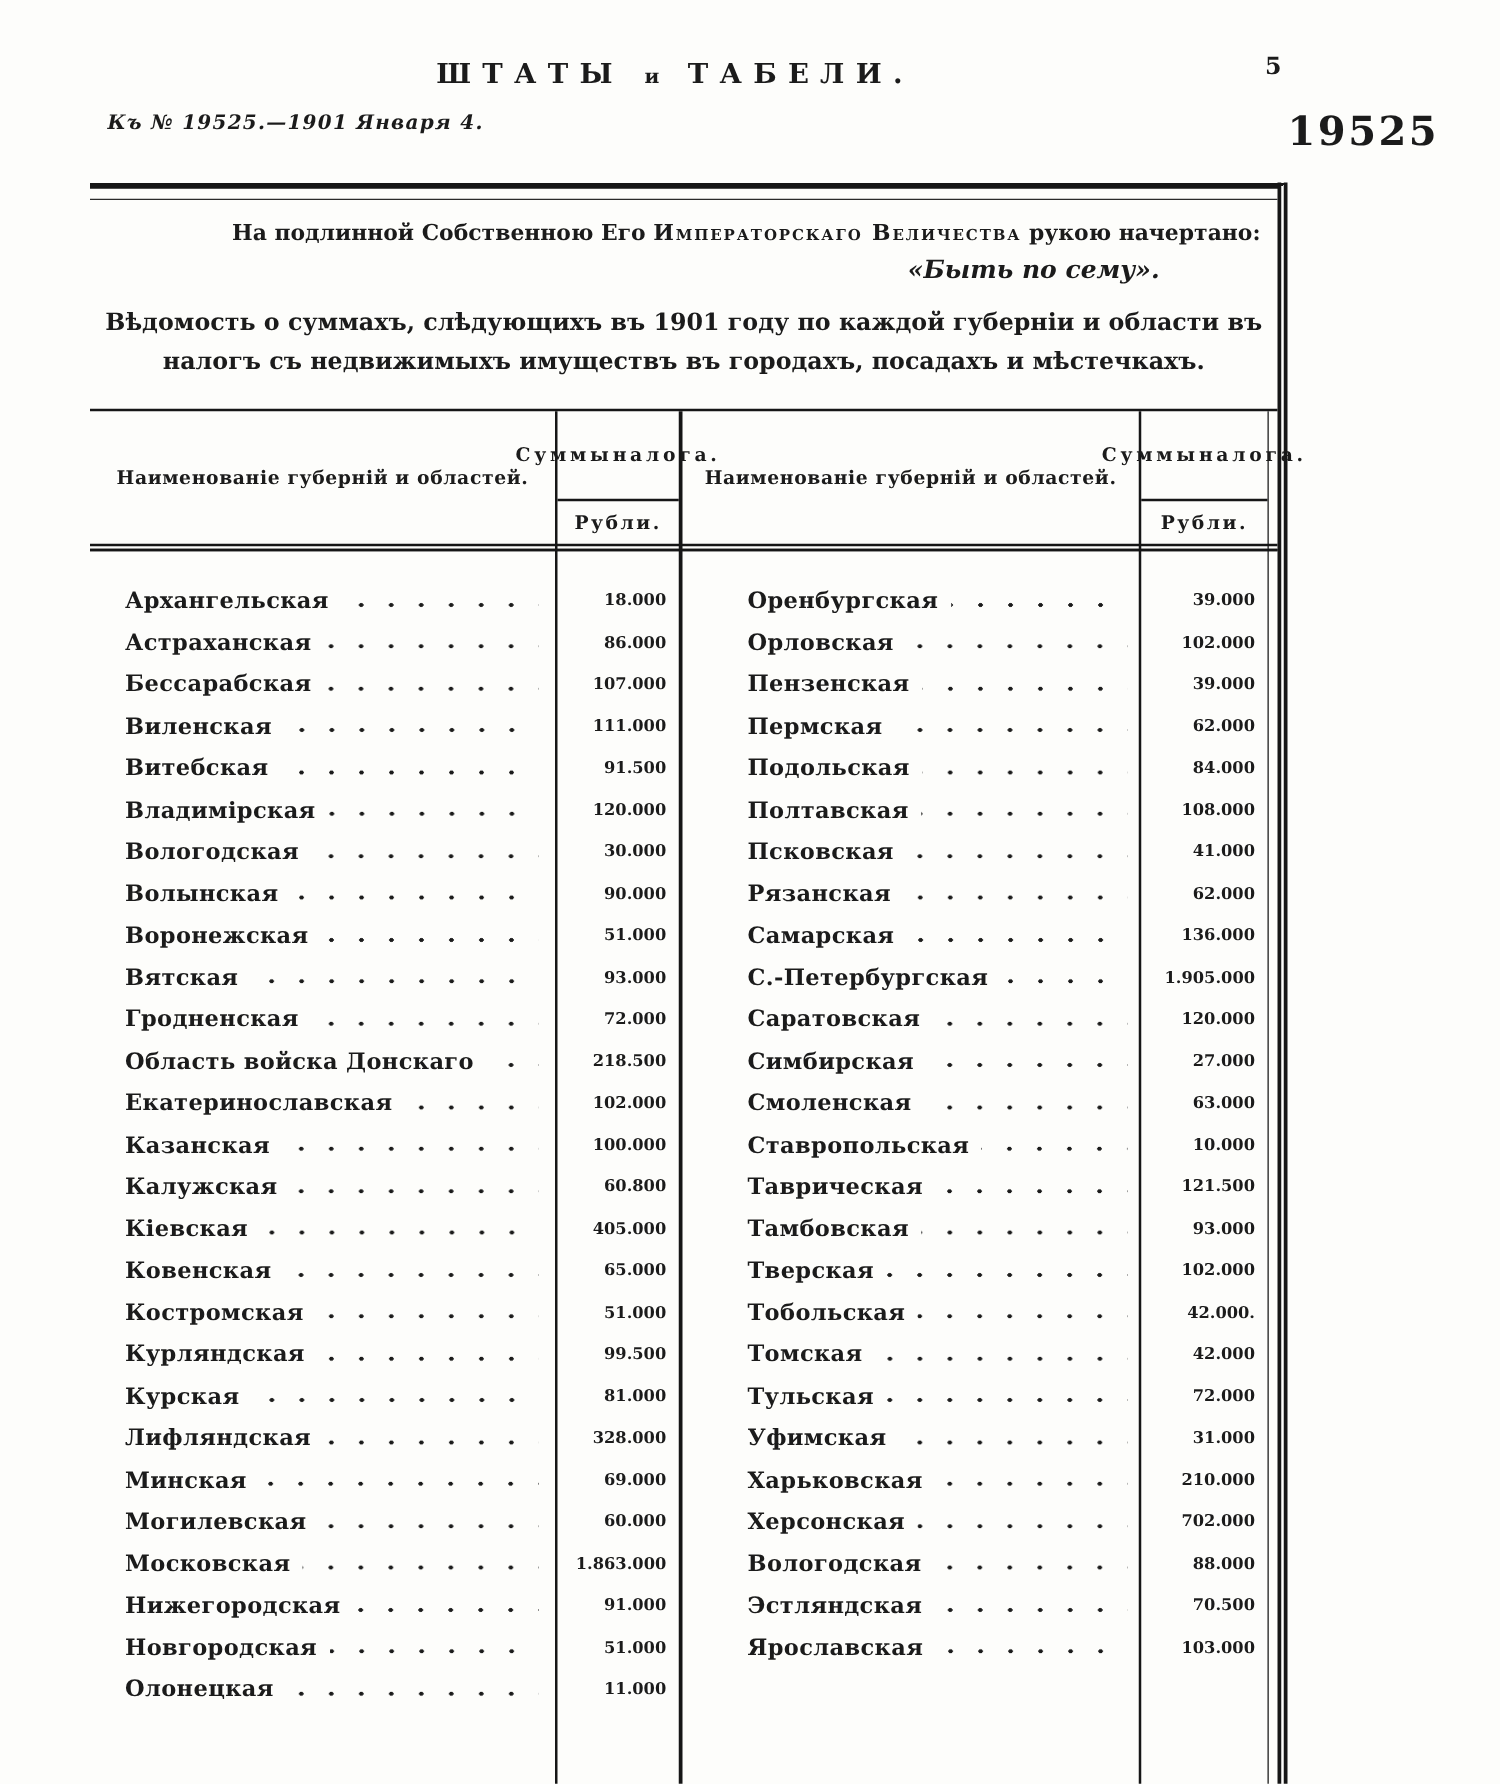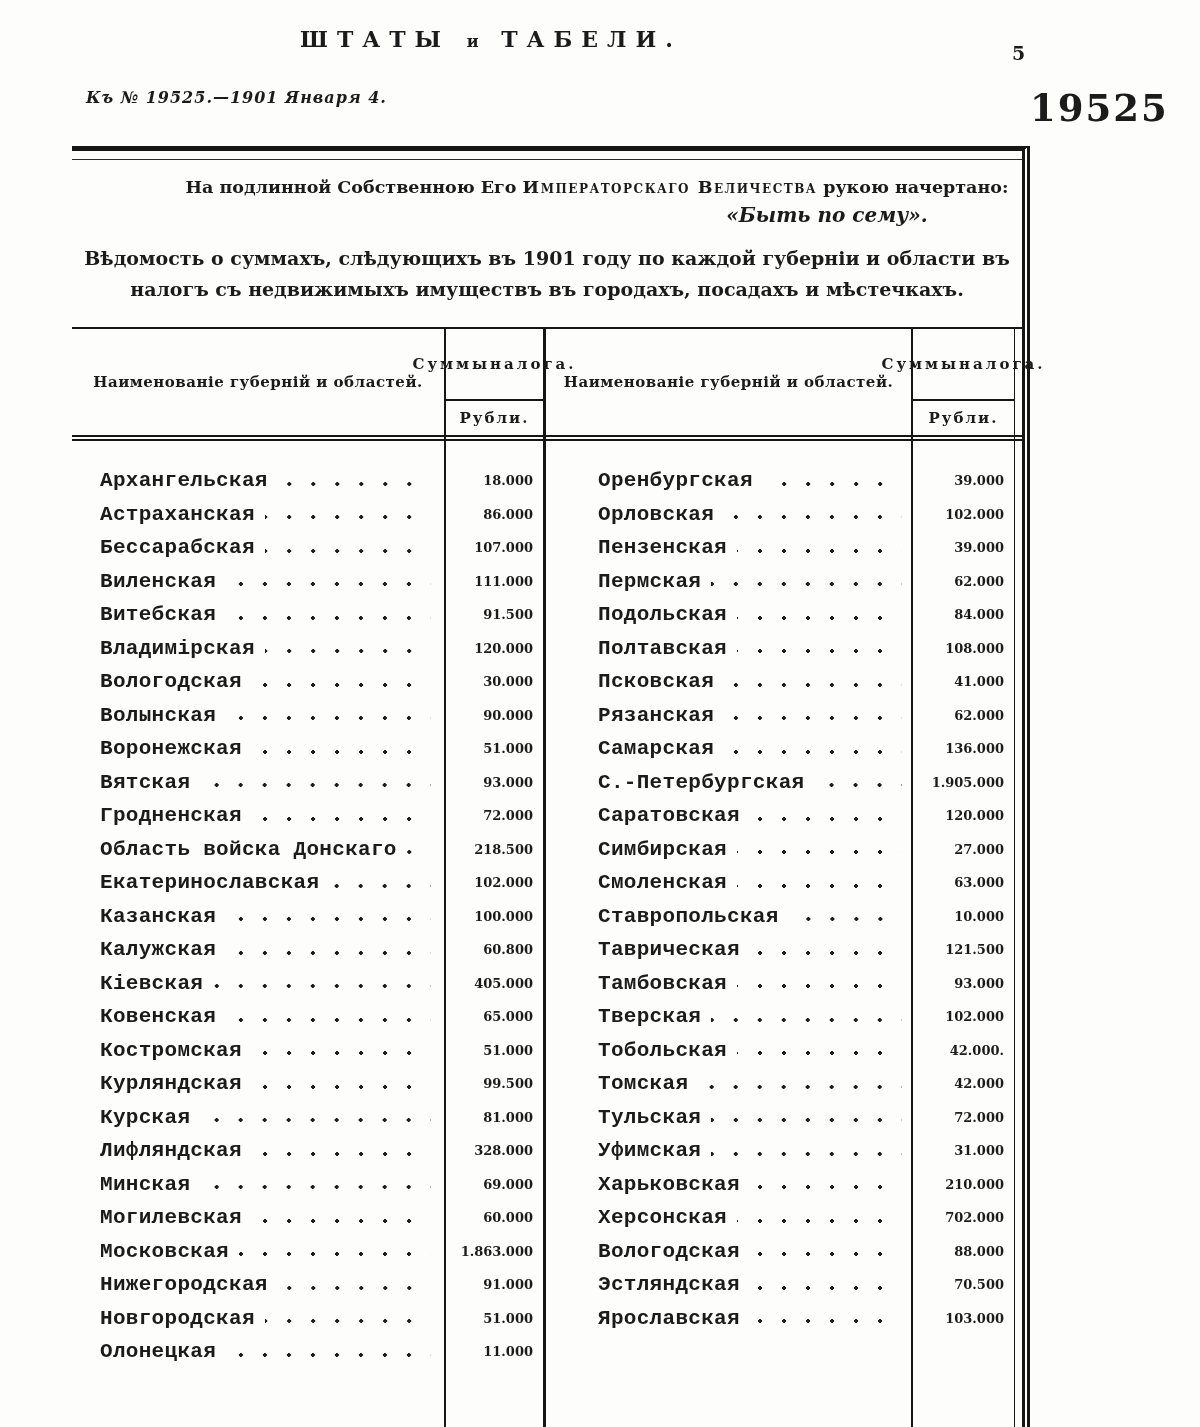--- a/index.html
+++ b/index.html
@@ -5,26 +5,26 @@
   html,body{margin:0;padding:0;}
   body{
     width:1200px;height:1427px;position:relative;
     background:#fdfdfb;color:#1b1b1b;
     font-family:"DejaVu Serif","Liberation Serif",serif;
     overflow:hidden;
   }
   .abs{position:absolute;}
 
   
-  .masthead{top:26px;left:300px;width:480px;text-align:left;
+  .masthead{top:46px;left:300px;width:480px;text-align:center;
     font-weight:700;font-size:22px;letter-spacing:9px;white-space:nowrap;}
   .masthead .conj{font-size:16px;letter-spacing:6px;}
   .page-num{top:42px;left:1012px;font-size:19px;font-weight:700;}
   .doc-ref{top:88px;left:86px;font-style:italic;font-weight:700;font-size:16px;letter-spacing:1px;}
-  .doc-num{top:86px;left:1030px;font-size:37px;font-weight:700;letter-spacing:2px;}
+  .doc-num{top:86px;left:1030px;font-size:32px;font-weight:700;letter-spacing:2px;}
 
   
   .doc-box{top:146px;left:72px;width:950px;height:1281px;
     border-top:5px solid #161616;border-right:8px double #161616;}
   .thin-top-rule{top:8px;left:0;width:100%;height:1px;background:#2a2a2a;}
 
   .procl-line1{top:26px;left:0;width:100%;box-sizing:border-box;padding-left:100px;
     text-align:center;font-size:17.5px;font-weight:700;white-space:nowrap;}
   .smallcaps{font-variant:small-caps;letter-spacing:1.5px;}
   .procl-line2{top:52px;left:0;width:100%;box-sizing:border-box;padding-left:560px;
@@ -60,21 +60,21 @@
   .hsum .sum-sep{width:100%;height:2px;background:#161616;}
   .hsum .sum-unit{height:34px;display:flex;align-items:center;letter-spacing:2px;}
 
   
   .rows{top:313px;}
   .rows-left{left:0;width:471px;}
   .rows-right{left:474px;width:468px;}
   .trow{height:33.5px;display:flex;align-items:center;box-sizing:border-box;}
   .rows-left .trow{padding-left:28px;padding-right:10px;}
   .rows-right .trow{padding-left:52px;padding-right:10px;}
-  .gov{font-size:21px;font-weight:700;white-space:nowrap;letter-spacing:0.3px;font-family:Liberation Mono, monospace;}
+  .gov{font-size:18px;font-weight:700;white-space:nowrap;letter-spacing:0.3px;}
   .leader{flex:1;height:6px;margin:6px 14px 0 10px;
     background-image:radial-gradient(circle at 2px 3px,#1b1b1b 1.6px,rgba(0,0,0,0) 1.9px);
     background-size:24px 6px;background-repeat:repeat-x;background-position:right center;}
   .val{font-size:13px;font-weight:700;white-space:nowrap;min-width:88px;text-align:right;}
 </style>
 </head>
 <body>
 
 <div class="abs masthead">
   <span>ШТАТЫ</span>

